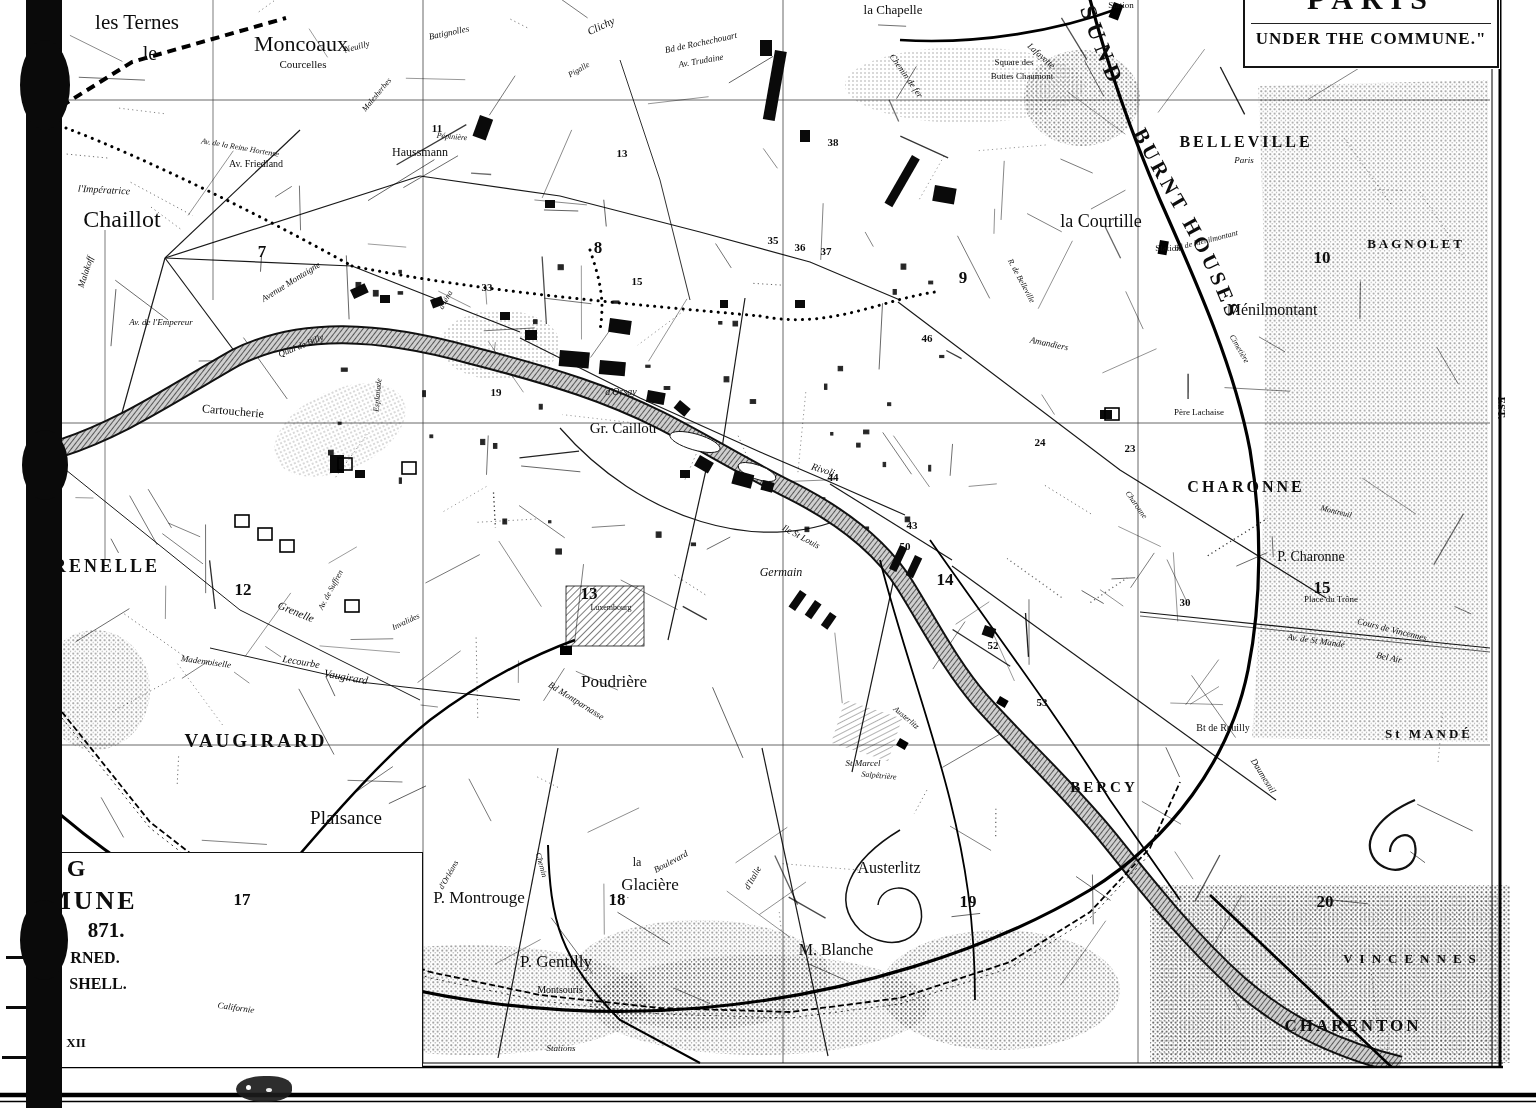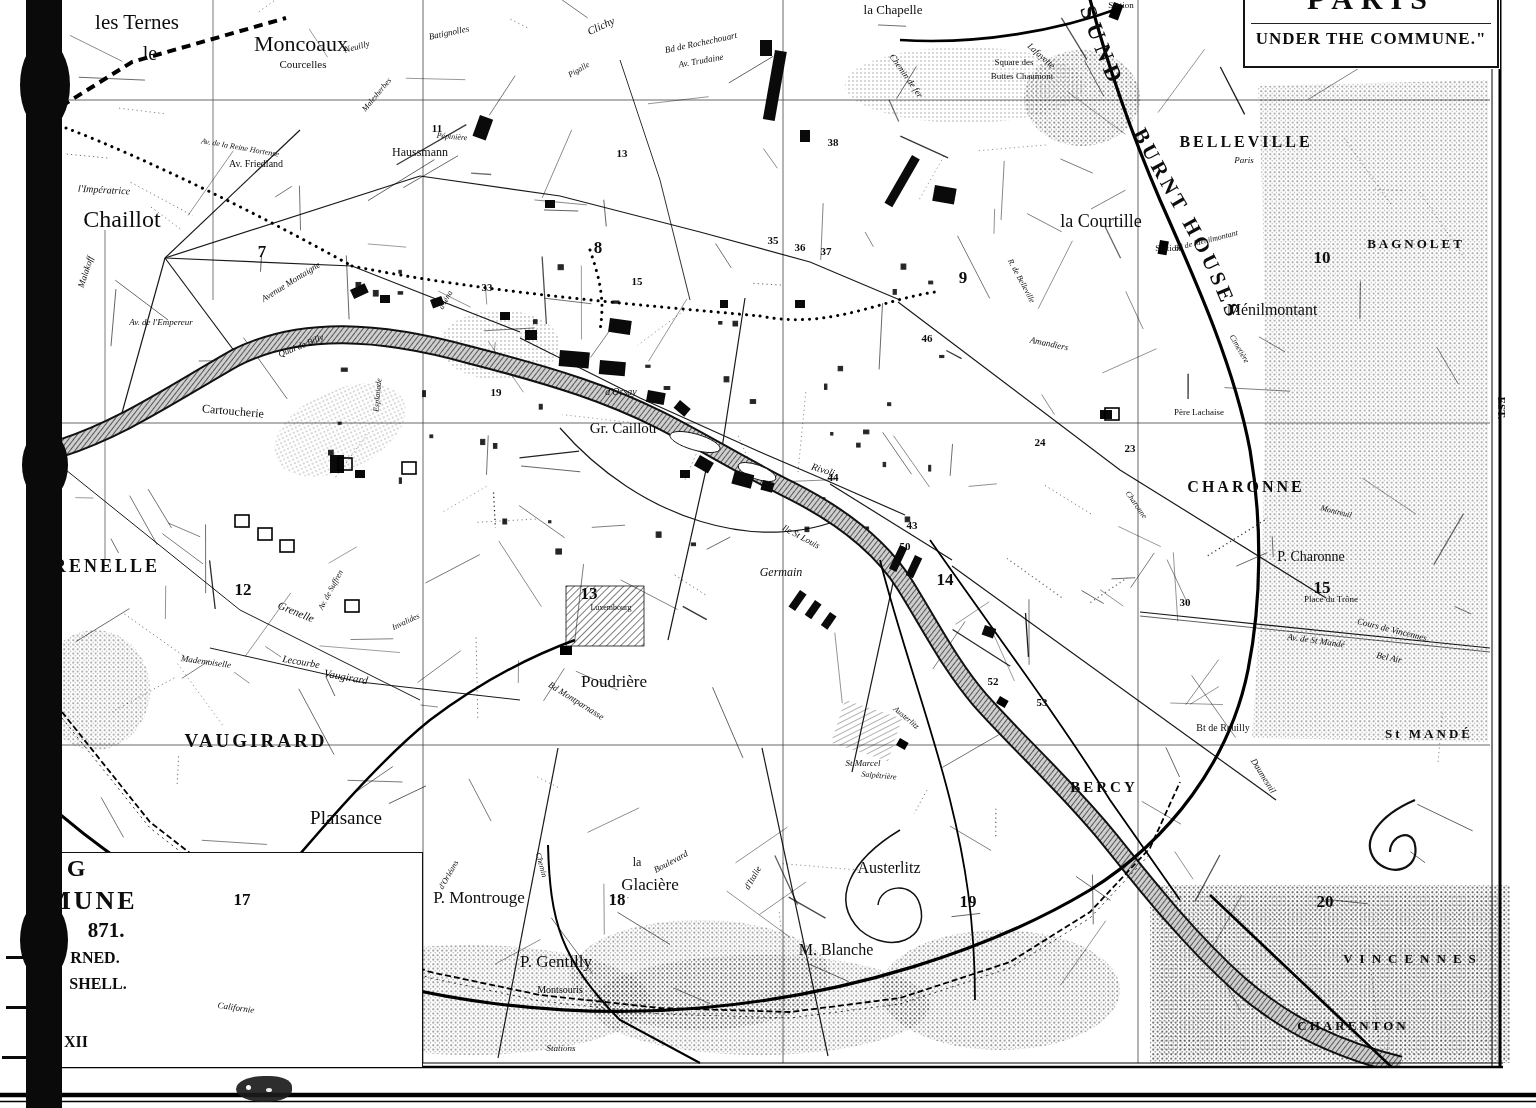--- a/index.html
+++ b/index.html
@@ -513,21 +513,21 @@
       <div class="lbl sp" style="left: 1246px; top: 142px; font-size: 16px; transform: translate(-50%, -50%) rotate(0deg);">BELLEVILLE</div>
       <div class="lbl it" style="left: 1244px; top: 160px; font-size: 9px; transform: translate(-50%, -50%) rotate(0deg);">Paris</div>
       <div class="lbl" style="left: 1101px; top: 221px; font-size: 18px; transform: translate(-50%, -50%) rotate(0deg);">la Courtille</div>
       <div class="lbl" style="left: 1272px; top: 310px; font-size: 16px; transform: translate(-50%, -50%) rotate(0deg);">Ménilmontant</div>
       <div class="lbl sp" style="left: 1416px; top: 243px; font-size: 13px; transform: translate(-50%, -50%) rotate(0deg);">BAGNOLET</div>
       <div class="lbl sp" style="left: 1246px; top: 487px; font-size: 16px; transform: translate(-50%, -50%) rotate(0deg);">CHARONNE</div>
       <div class="lbl" style="left: 1311px; top: 557px; font-size: 14px; transform: translate(-50%, -50%) rotate(0deg);">P. Charonne</div>
       <div class="lbl sp" style="left: 1104px; top: 787px; font-size: 15px; transform: translate(-50%, -50%) rotate(0deg);">BERCY</div>
       <div class="lbl" style="left: 889px; top: 868px; font-size: 16px; transform: translate(-50%, -50%) rotate(0deg);">Austerlitz</div>
       <div class="lbl" style="left: 836px; top: 950px; font-size: 16px; transform: translate(-50%, -50%) rotate(0deg);">M. Blanche</div>
-      <div class="lbl sp" style="left: 1353px; top: 1025px; font-size: 13px; transform: translate(-50%, -50%) rotate(0deg);">CHARENTON</div>
+      <div class="lbl sp" style="left: 1353px; top: 1025px; font-size: 17px; transform: translate(-50%, -50%) rotate(0deg);">CHARENTON</div>
       <div class="lbl sp2" style="left: 1413px; top: 958px; font-size: 13px; transform: translate(-50%, -50%) rotate(0deg);">VINCENNES</div>
       <div class="lbl sp" style="left: 1429px; top: 733px; font-size: 13px; transform: translate(-50%, -50%) rotate(0deg);">St MANDÉ</div>
       <div class="lbl" style="left: 623px; top: 428px; font-size: 15px; transform: translate(-50%, -50%) rotate(0deg);">Gr. Caillou</div>
       <div class="lbl" style="left: 233px; top: 411px; font-size: 12px; transform: translate(-50%, -50%) rotate(5deg);">Cartoucherie</div>
       <div class="lbl it" style="left: 781px; top: 572px; font-size: 12px; transform: translate(-50%, -50%) rotate(0deg);">Germain</div>
       <div class="lbl" style="left: 1014px; top: 62px; font-size: 9px; transform: translate(-50%, -50%) rotate(0deg);">Square des</div>
       <div class="lbl" style="left: 1022px; top: 76px; font-size: 9px; transform: translate(-50%, -50%) rotate(0deg);">Buttes Chaumont</div>
       <div class="lbl" style="left: 1199px; top: 412px; font-size: 9px; transform: translate(-50%, -50%) rotate(0deg);">Père Lachaise</div>
       <div class="lbl" style="left: 256px; top: 164px; font-size: 10px; transform: translate(-50%, -50%) rotate(0deg);">Av. Friedland</div>
       <div class="lbl" style="left: 420px; top: 152px; font-size: 12px; transform: translate(-50%, -50%) rotate(0deg);">Haussmann</div>
@@ -602,28 +602,28 @@
       <div class="ref" style="left: 800px; top: 247px;">36</div>
       <div class="ref" style="left: 826px; top: 251px;">37</div>
       <div class="ref" style="left: 927px; top: 338px;">46</div>
       <div class="ref" style="left: 496px; top: 392px;">19</div>
       <div class="ref" style="left: 1040px; top: 442px;">24</div>
       <div class="ref" style="left: 1130px; top: 448px;">23</div>
       <div class="ref" style="left: 805px; top: 477px; margin-left: 28px;">44</div>
       <div class="ref" style="left: 912px; top: 525px;">43</div>
       <div class="ref" style="left: 905px; top: 546px;">50</div>
       <div class="ref" style="left: 1185px; top: 602px;">30</div>
-      <div class="ref" style="left: 993px; top: 645px; margin-top: 36px;">52</div>
+      <div class="ref" style="left: 993px; top: 645px;">52</div>
       <div class="ref" style="left: 1042px; top: 702px;">53</div>
       <div class="lbl b legend-line" style="left: 76px; top: 868px; font-size: 24px; transform: translate(-50%, -50%) rotate(0deg);">G</div>
       <div class="lbl sp b legend-line" style="left: 92px; top: 901px; font-size: 26px; transform: translate(-50%, -50%) rotate(0deg);">MUNE</div>
       <div class="lbl b legend-line" style="left: 106px; top: 930px; font-size: 21px; transform: translate(-50%, -50%) rotate(0deg);">871.</div>
       <div class="lbl b legend-line" style="left: 95px; top: 958px; font-size: 16px; transform: translate(-50%, -50%) rotate(0deg);">RNED.</div>
       <div class="lbl b legend-line" style="left: 98px; top: 984px; font-size: 16px; transform: translate(-50%, -50%) rotate(0deg);">SHELL.</div>
-      <div class="lbl b legend-line" style="left: 76px; top: 1042px; font-size: 16px; transform: translate(-50%, -50%) rotate(0deg);">XII</div>
+      <div class="lbl b legend-line" style="left: 76px; top: 1042px; font-size: 13px; transform: translate(-50%, -50%) rotate(0deg);">XII</div>
     </div>
 
 
 <div class="gutter"></div>
 <div class="gutter-blob" style="left:20px;top:40px;width:50px;height:90px;"></div>
 <div class="gutter-blob" style="left:22px;top:430px;width:46px;height:70px;"></div>
 <div class="gutter-blob" style="left:20px;top:900px;width:48px;height:80px;"></div>
 <div class="gutter-tick" style="left:6px;top:956px;width:24px;"></div>
 <div class="gutter-tick" style="left:6px;top:1006px;width:24px;"></div>
 <div class="gutter-tick" style="left:2px;top:1056px;width:28px;"></div>

